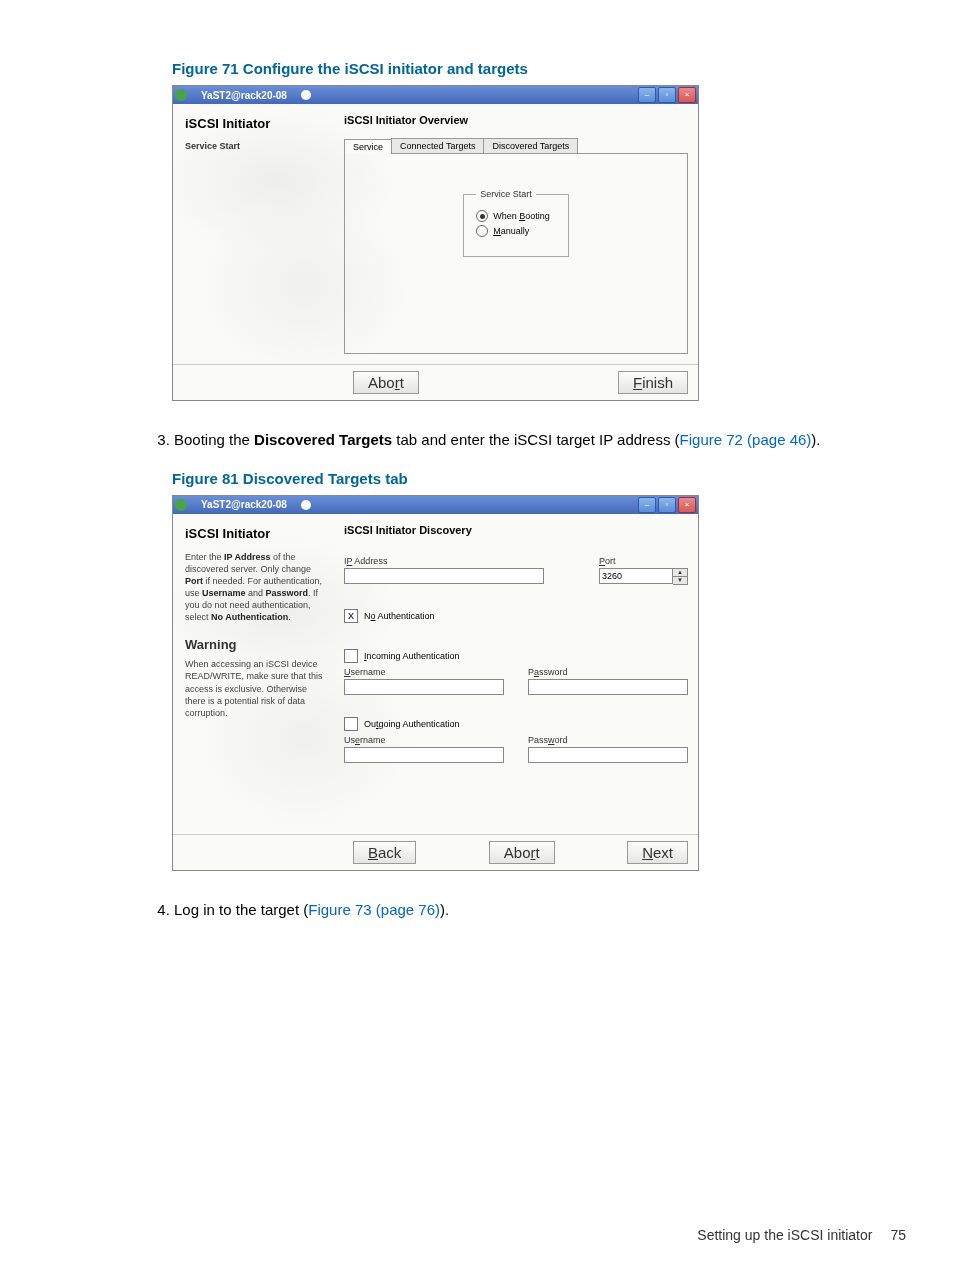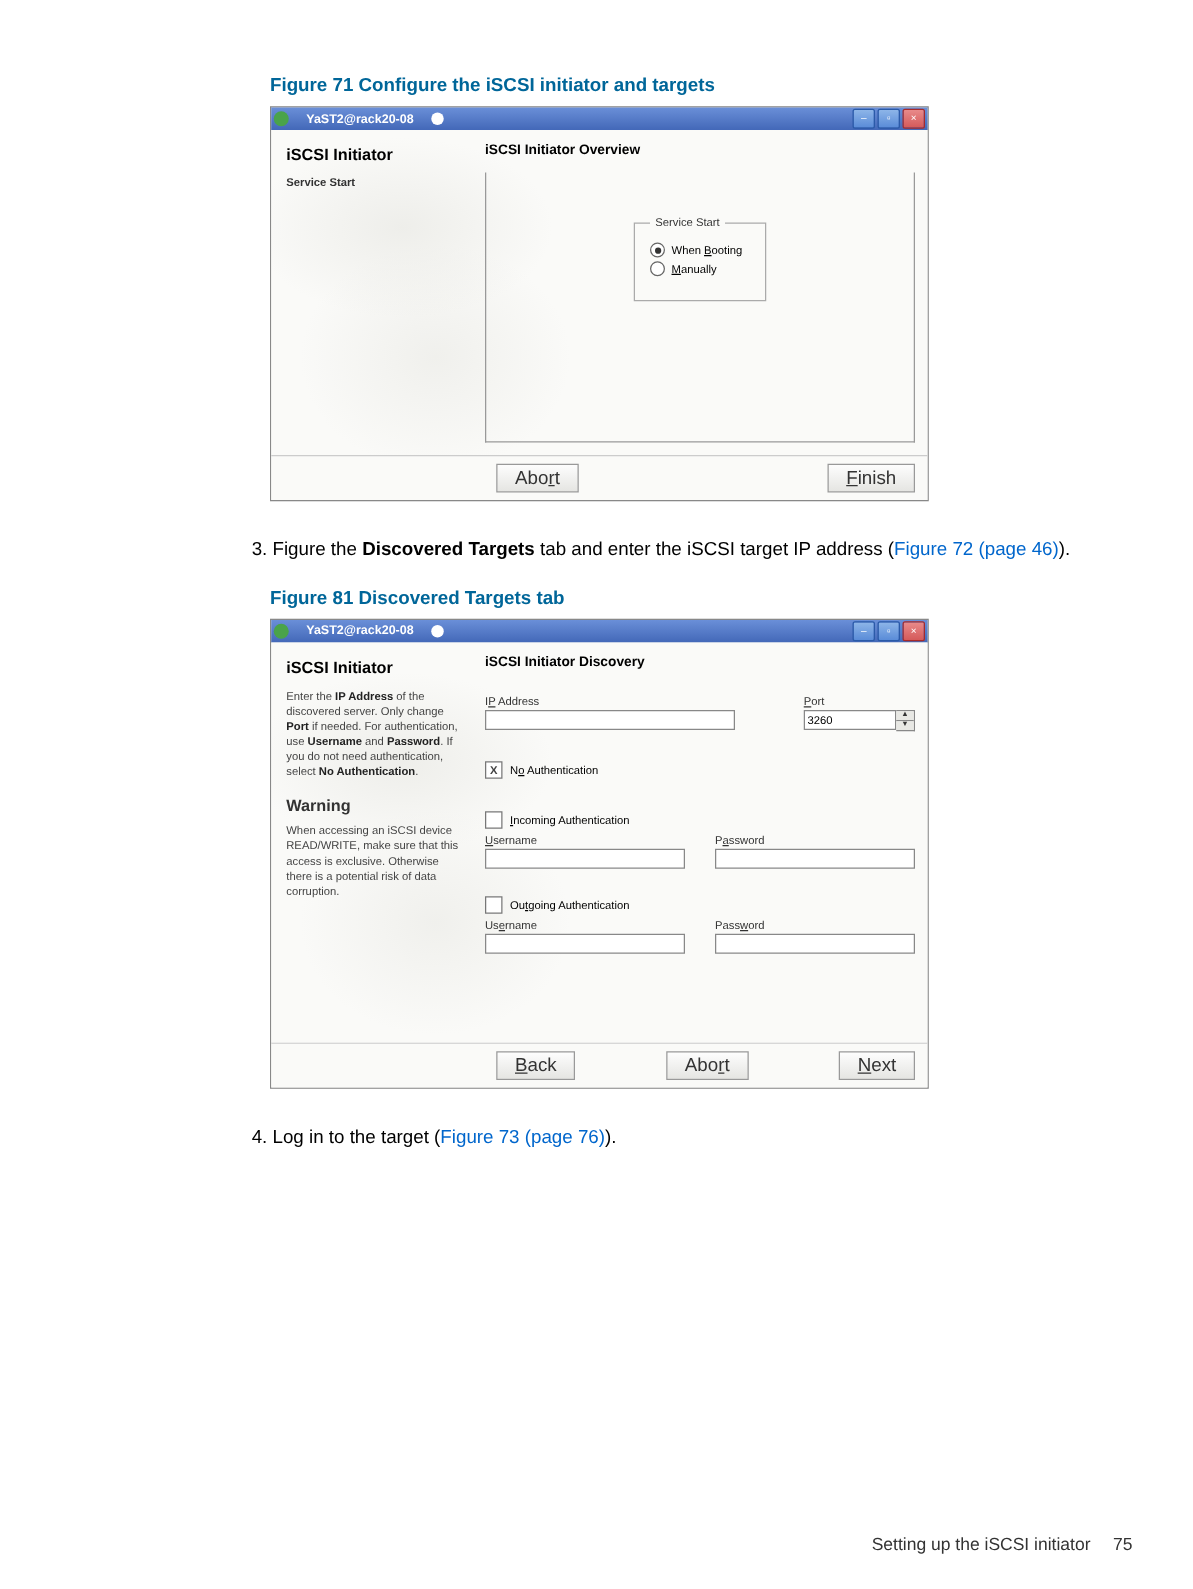--- a/index.html
+++ b/index.html
@@ -3,21 +3,21 @@
 <meta charset="utf-8">
 <style>
   body {
     margin: 0;
     padding: 0;
     font-family: Arial, Helvetica, sans-serif;
     background: #fff;
     width: 954px;
   }
   .page {
-    padding: 60px 48px 30px 76px;
+    padding: 60px 48px 30px 32px;
     box-sizing: border-box;
     width: 954px;
     min-height: 1271px;
     position: relative;
   }
   .content {
     margin-left: 140px;
   }
   .figure-caption {
     color: #006699;
@@ -332,20 +332,25 @@
           <div class="wc-btn wc-close">×</div>
         </div>
       </div>
       <div class="window-body">
         <div class="left-pane">
           <div class="left-pane-title">iSCSI Initiator</div>
           <div class="left-pane-sub">Service Start</div>
         </div>
         <div class="right-pane">
           <div class="right-title">iSCSI Initiator Overview</div>
+          <div class="tabs-row">
+            <div class="tab active">Service</div>
+            <div class="tab">Connected Targets</div>
+            <div class="tab">Discovered Targets</div>
+          </div>
           <div class="tab-content">
             <div class="fieldset">
               <span class="fieldset-legend">Service Start</span>
               <div class="fieldset-inner">
               <div class="radio-row">
                 <span class="radio checked"></span>
                 <span>When <span class="underline">B</span>ooting</span>
               </div>
               <div class="radio-row">
                 <span class="radio"></span>
@@ -361,21 +366,21 @@
           <button class="btn">Abo<span class="underline">r</span>t</button>
           <button class="btn"><span class="underline">F</span>inish</button>
         </div>
       </div>
     </div>
 
   </div>
 
   <ol class="steps" start="3" style="margin-top:28px; margin-left: 116px;">
     <li>
-      <span>Figure the </span><b>Discovered Targets</b><span> tab and enter the iSCSI target IP address (</span><span class="link">Figure 72 (page 46)</span><span>).</span>
+      <span>Booting the </span><b>Discovered Targets</b><span> tab and enter the iSCSI target IP address (</span><span class="link">Figure 72 (page 46)</span><span>).</span>
     </li>
   </ol>
 
   <div class="content">
 
     <div class="figure-caption">Figure 81 Discovered Targets tab</div>
 
     <div class="screenshot-box screenshot-body2">
       <div class="titlebar">
         <div class="titlebar-left">

